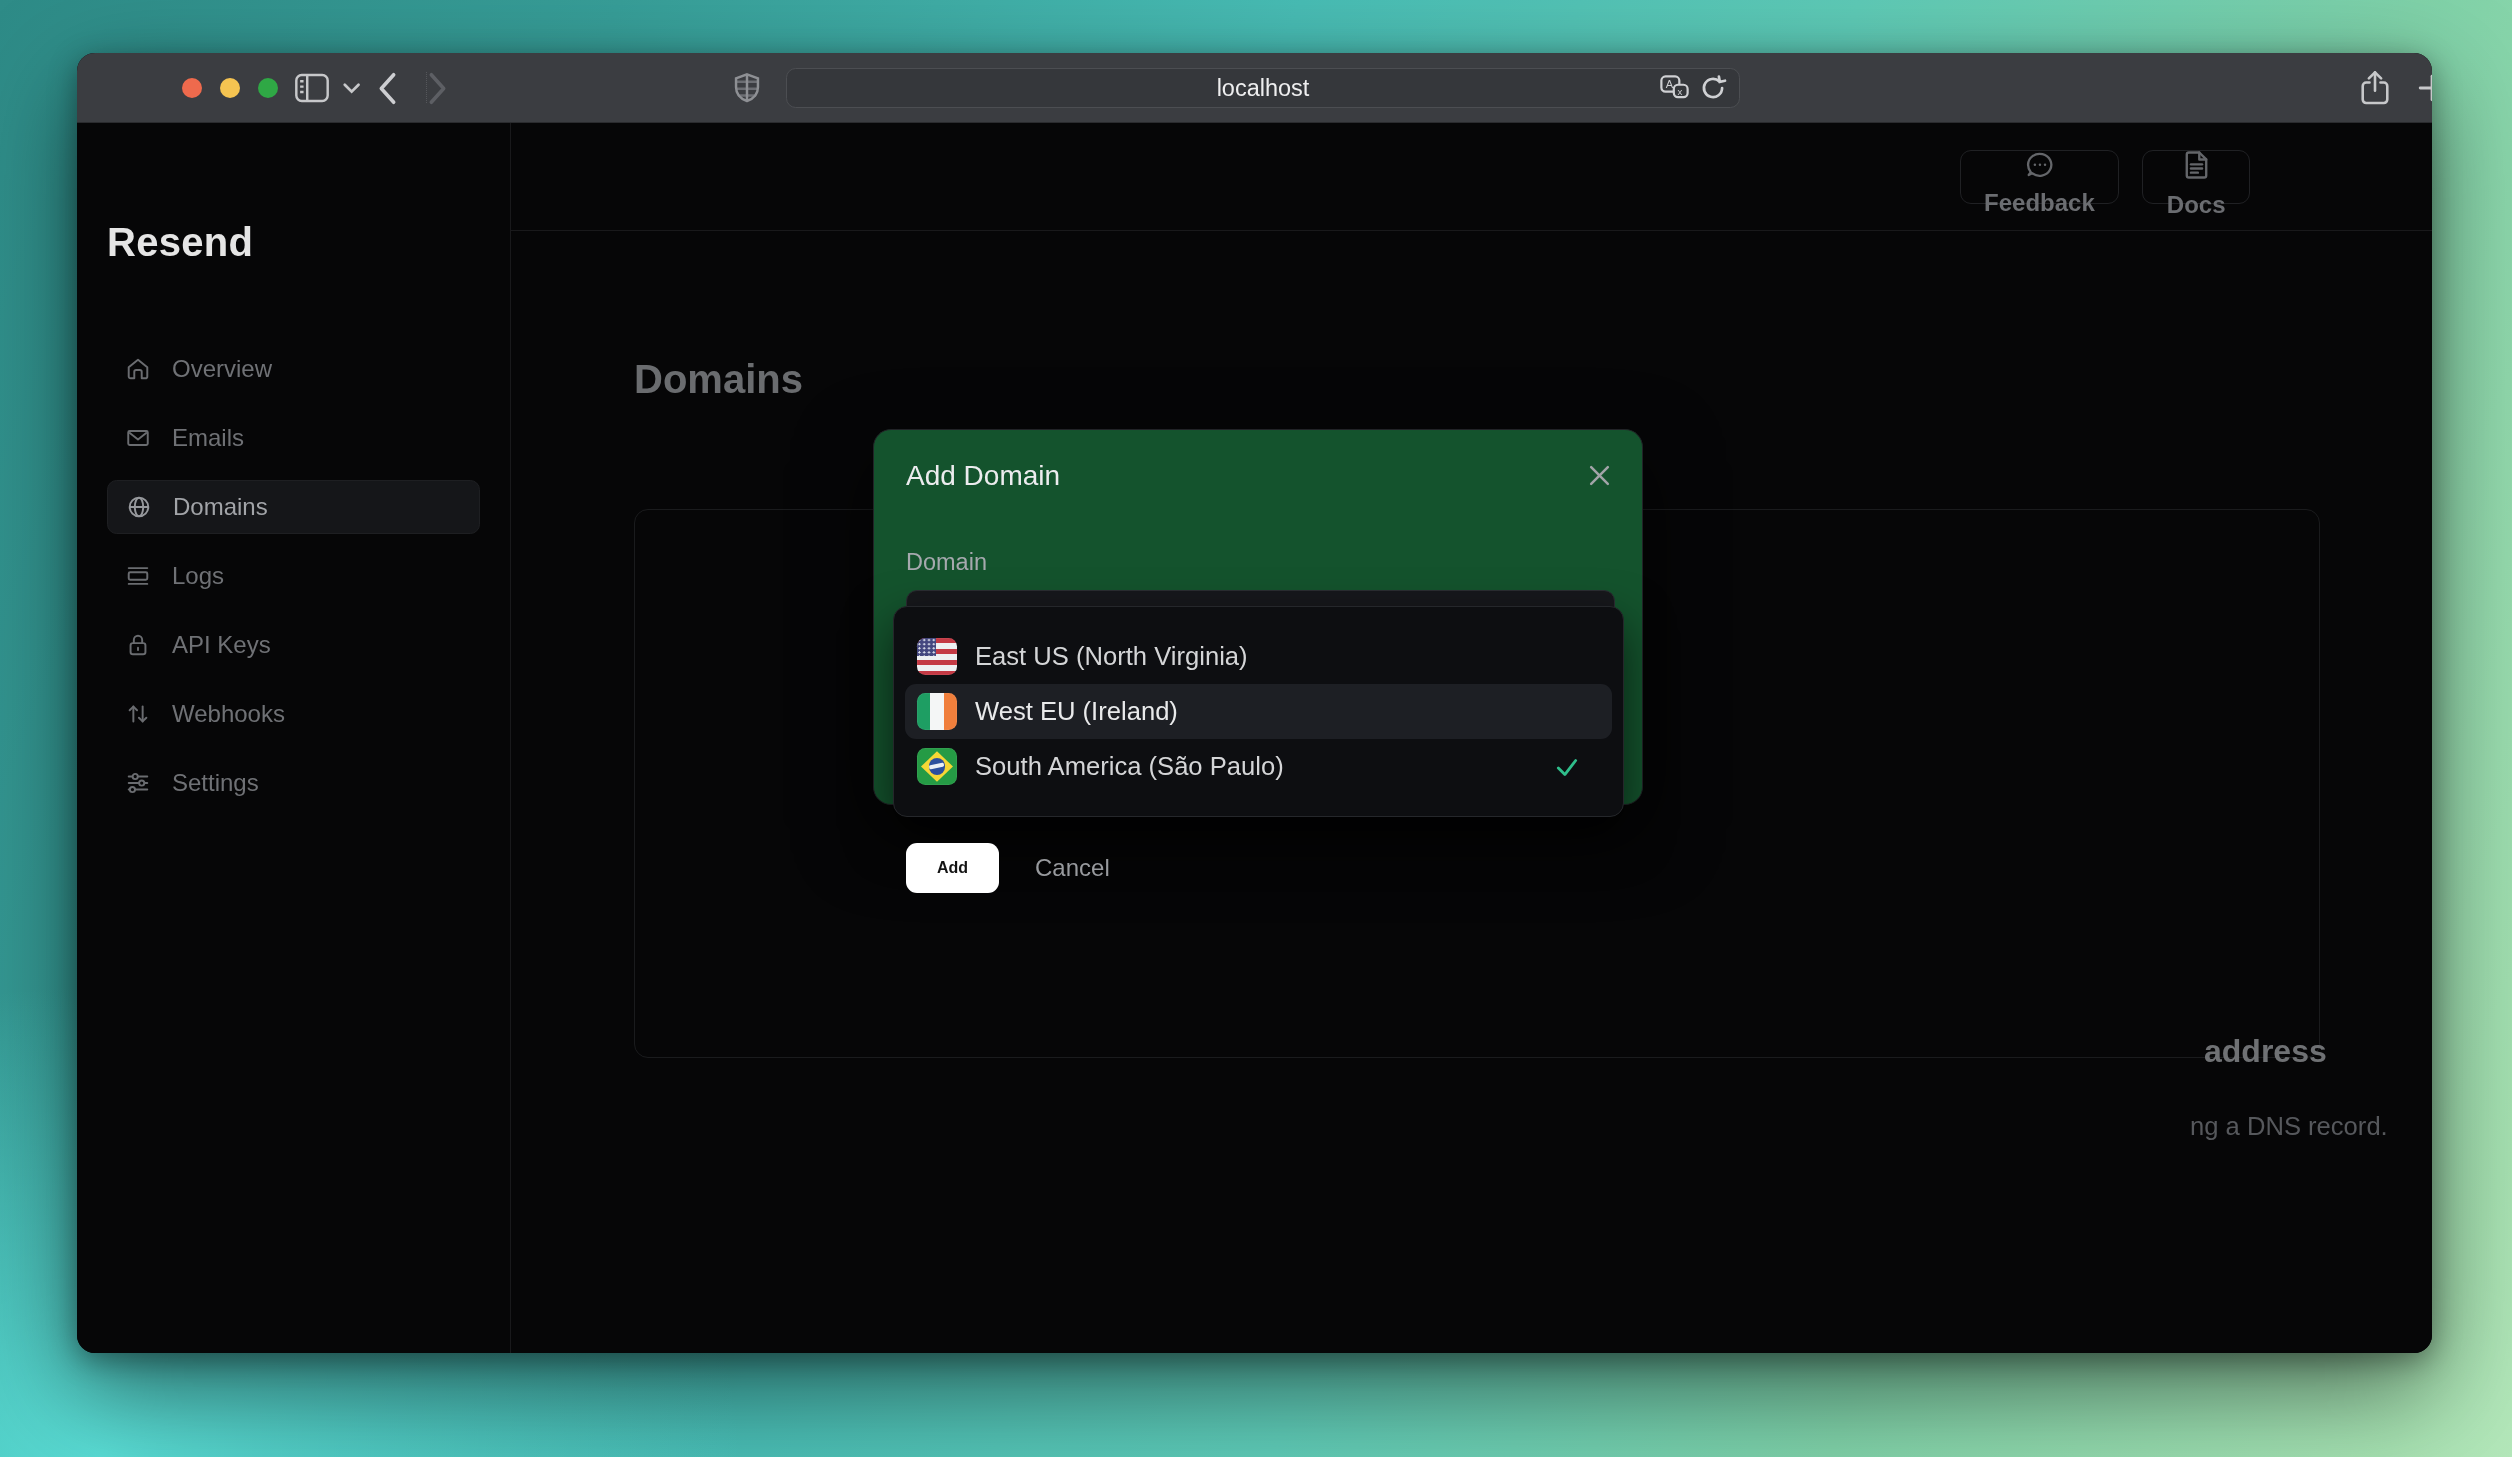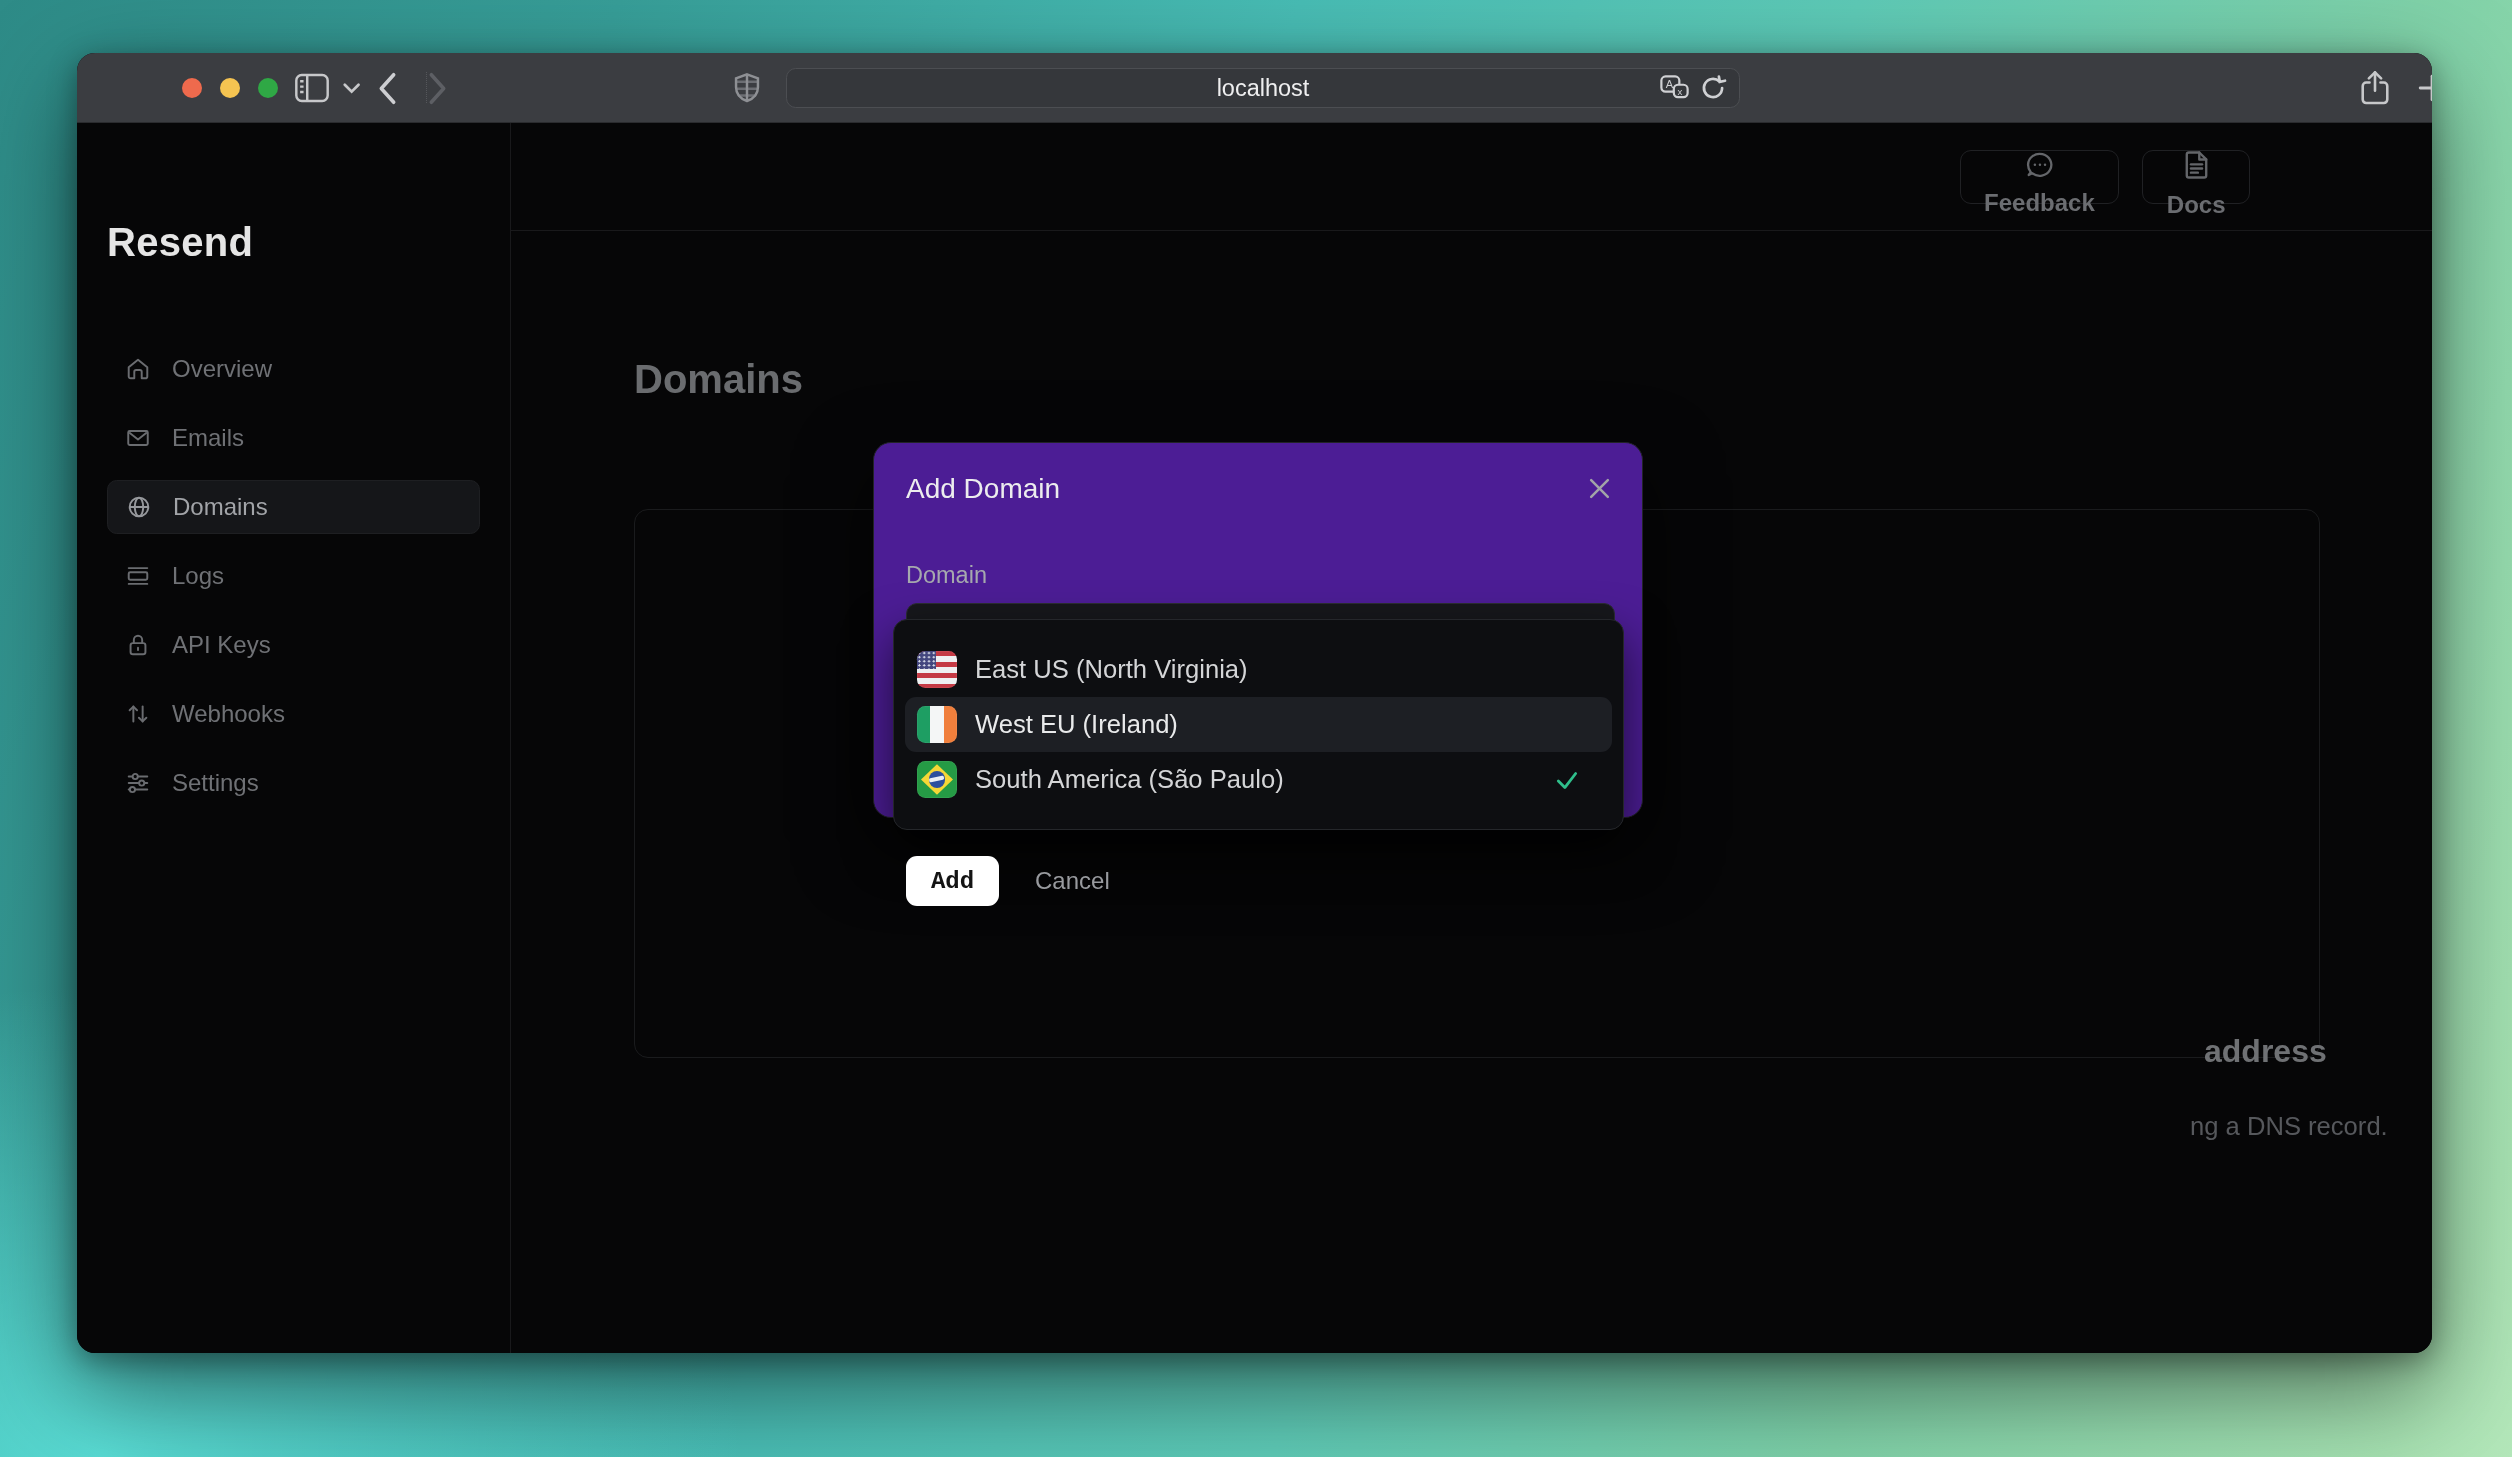--- a/index.html
+++ b/index.html
@@ -61,22 +61,22 @@
   .main{ position:absolute; left:434px; right:0; top:108px; bottom:0; }
   .page-title{ position:absolute; left:123px; top:126px; font-size:40px; font-weight:bold; color:#6a6c6f; }
   .empty-card{
     position:absolute; left:123px; top:278px; width:1686px; height:549px;
     border:1.4px solid #1a1b1d; border-radius:14px;
   }
   .frag-heading{ position:absolute; left:1569px; top:523px; font-size:32px; font-weight:bold; color:#6f7174; white-space:nowrap;}
   .frag-body{ position:absolute; left:1555px; top:586px; font-size:25.6px; color:#56585c; white-space:nowrap;margin-top:16px;}
   
   .modal{
-    position:absolute; left:796px; top:319px; width:770px; height:376px;
-    background:#4c1d95; border:1.4px solid #222327; border-radius:18px;
+    position:absolute; left:796px; top:306px; width:770px; height:376px;
+    background:#14532d; border:1.4px solid #222327; border-radius:18px;
     box-shadow:0 28px 76px rgba(0,0,0,.65);
   }
   .modal-title{ position:absolute; left:32px; top:30px; font-size:28px; font-weight:500; color:#ececee;}
   .modal-close{ position:absolute; right:30px; top:33px; color:#a2a4a8; display:flex;}
   .field-label{ position:absolute; left:32px; top:119px; font-size:23.5px; color:#a6a9ae;}
   .field-input{
     position:absolute; left:32px; top:160px; width:709px; height:43px;
     background:#17181c; border:1.4px solid #2b2d32; border-radius:11px;
   }
   .dropdown{
@@ -102,21 +102,21 @@
   .flag-br .orb{ position:absolute; left:50%; top:50%; width:16.6px; height:16.6px; margin:-8.3px 0 0 -8.3px;
     border-radius:50%; background:#2b4f9e; }
   .flag-br .band{ position:absolute; left:50%; top:50%; width:15px; height:3.5px; margin:-2.8px 0 0 -7.6px;
     background:#e9eef5; transform:rotate(-12deg); border-radius:1.4px;}
   .opt-label{ flex:1; }
   .opt-check{ color:#2fbe8b; display:flex; margin-right:11px;}
   .modal-actions{ position:absolute; left:32px; top:413px; display:flex; align-items:center; gap:36px;}
   .add-btn{
     width:93px; height:50px; background:#ffffff; border-radius:11px; border:none;
     display:flex; align-items:center; justify-content:center;
-    font-size:24px; font-weight:600; color:#141414; font-family:Liberation Mono, monospace;
+    font-size:16px; font-weight:600; color:#141414; font-family:Liberation Sans, sans-serif;
   }
   .cancel-btn{ font-size:24px; font-weight:500; color:#989a9e; background:none; border:none; font-family:inherit;}
   .icon-svg{ display:block; }
 </style>
 </head>
 <body>
 
 <div class="window">
 
   <div class="titlebar">

